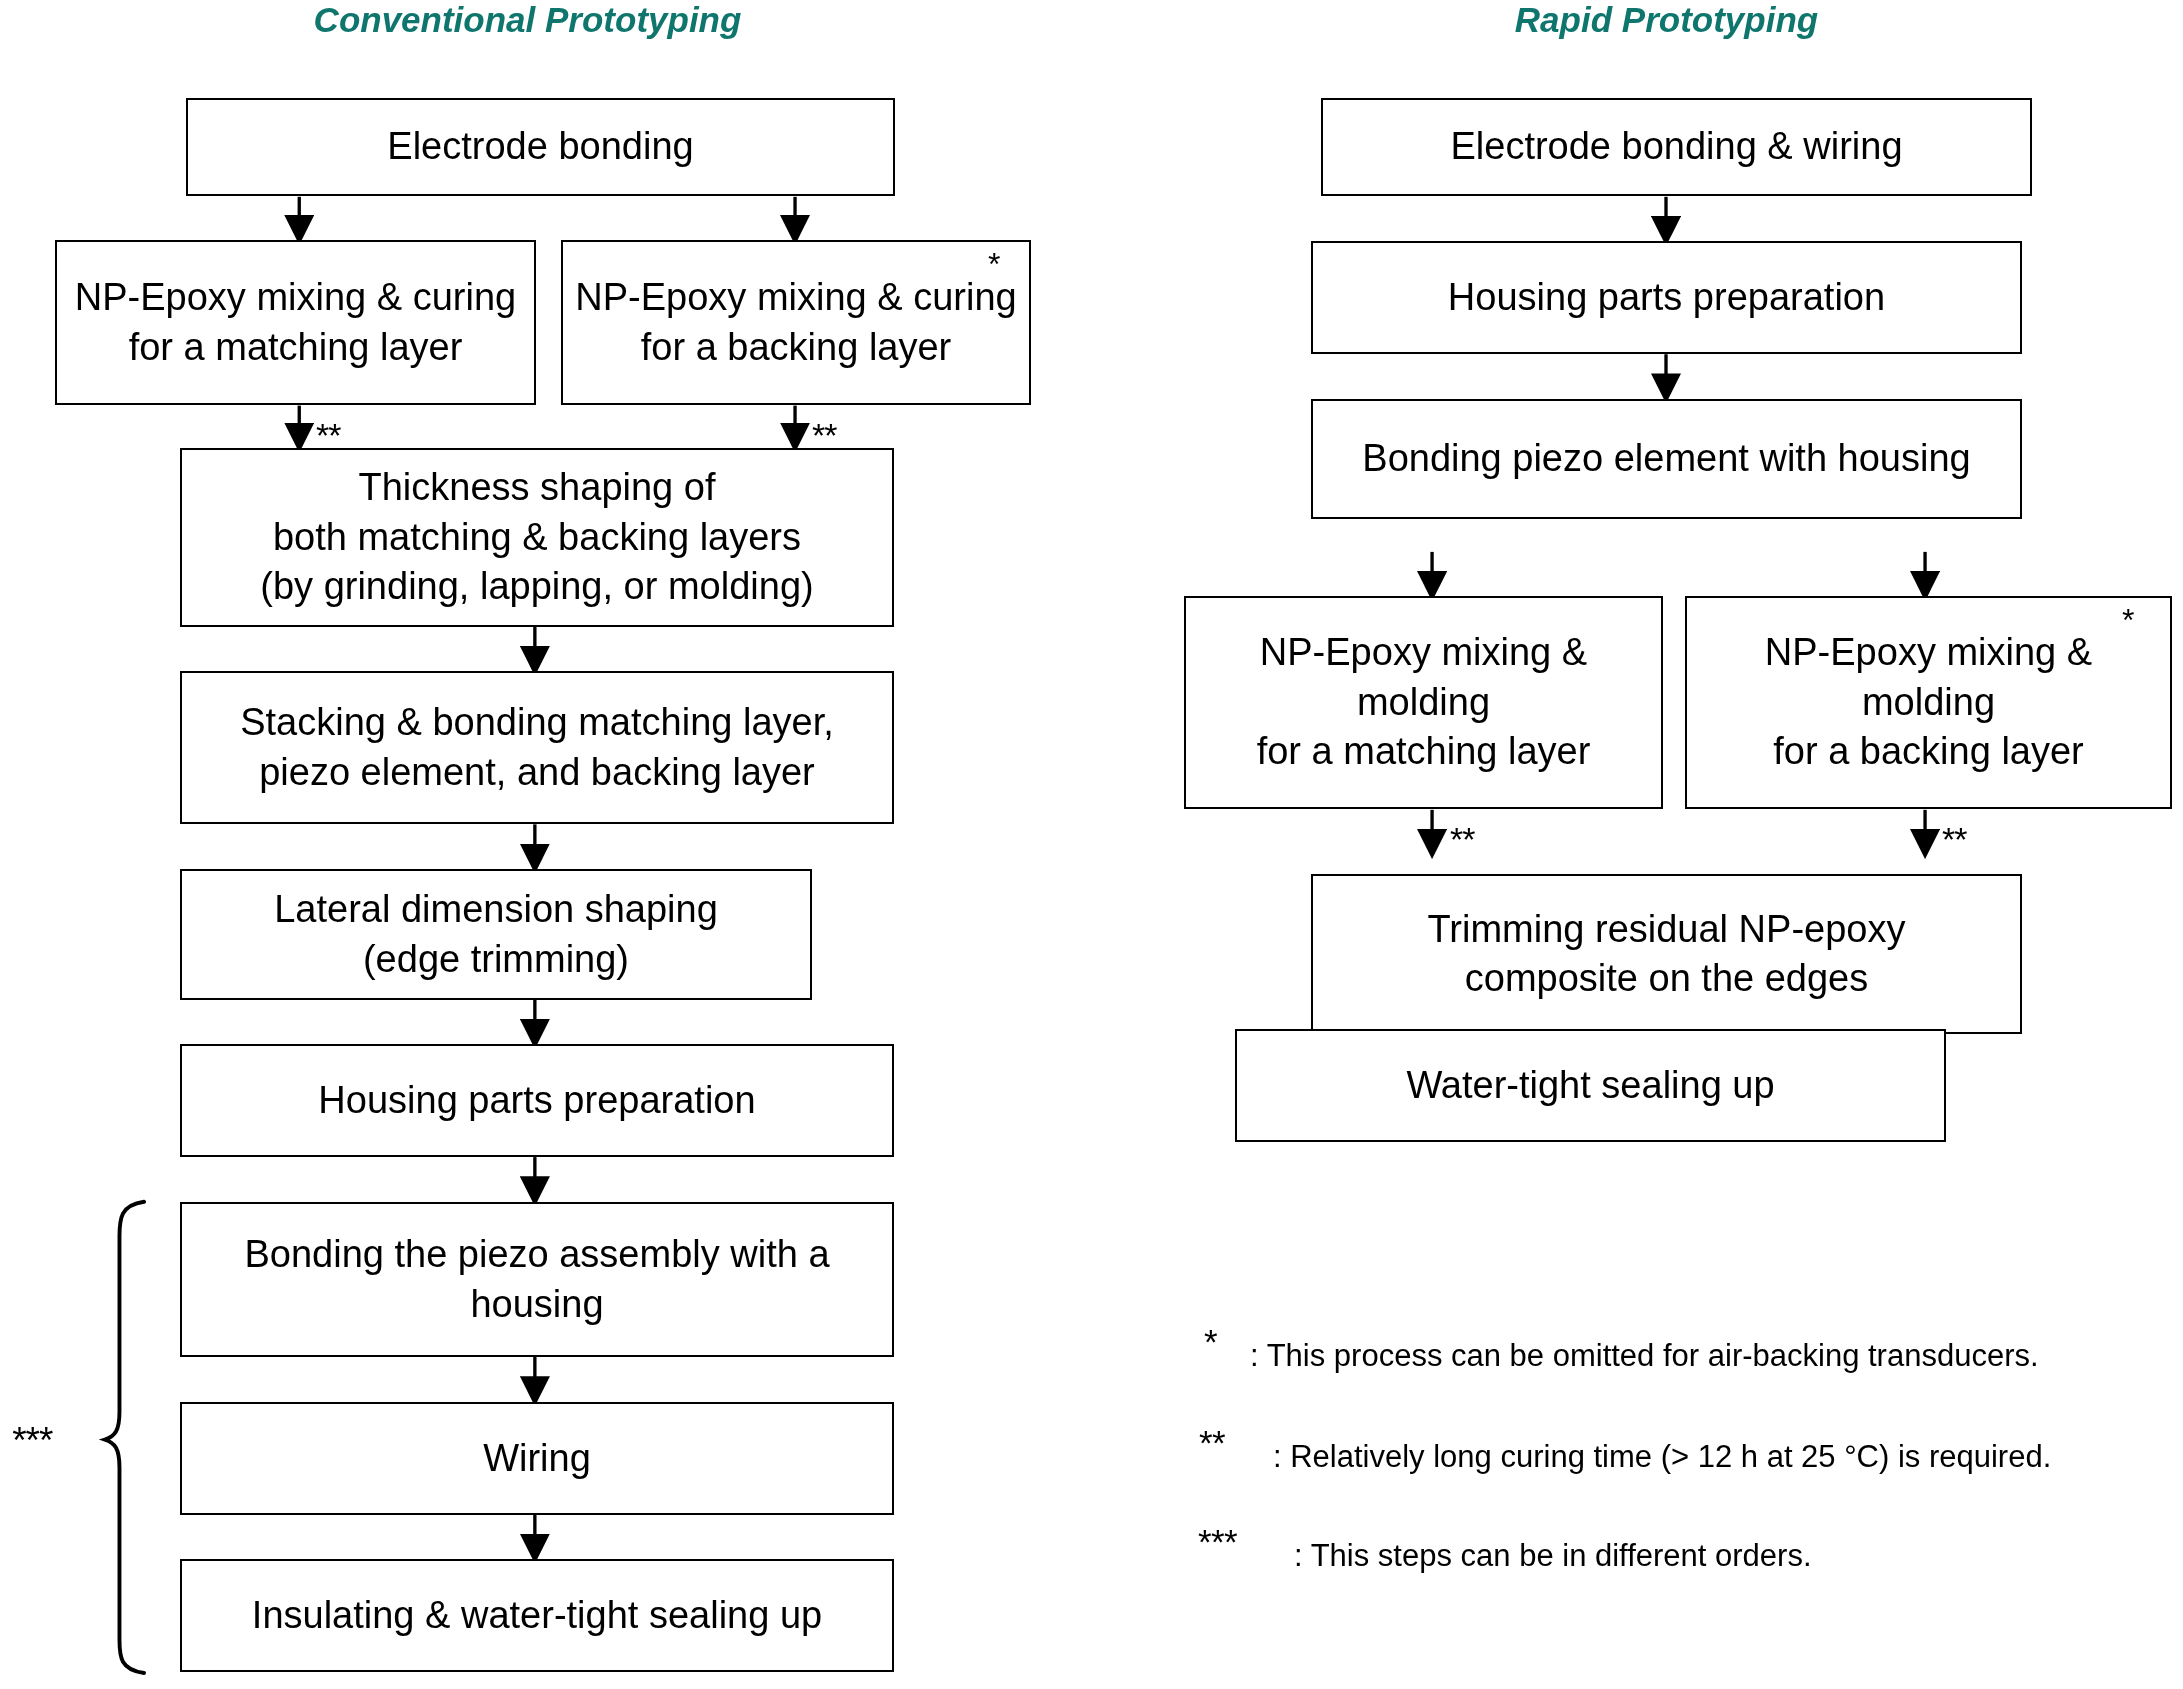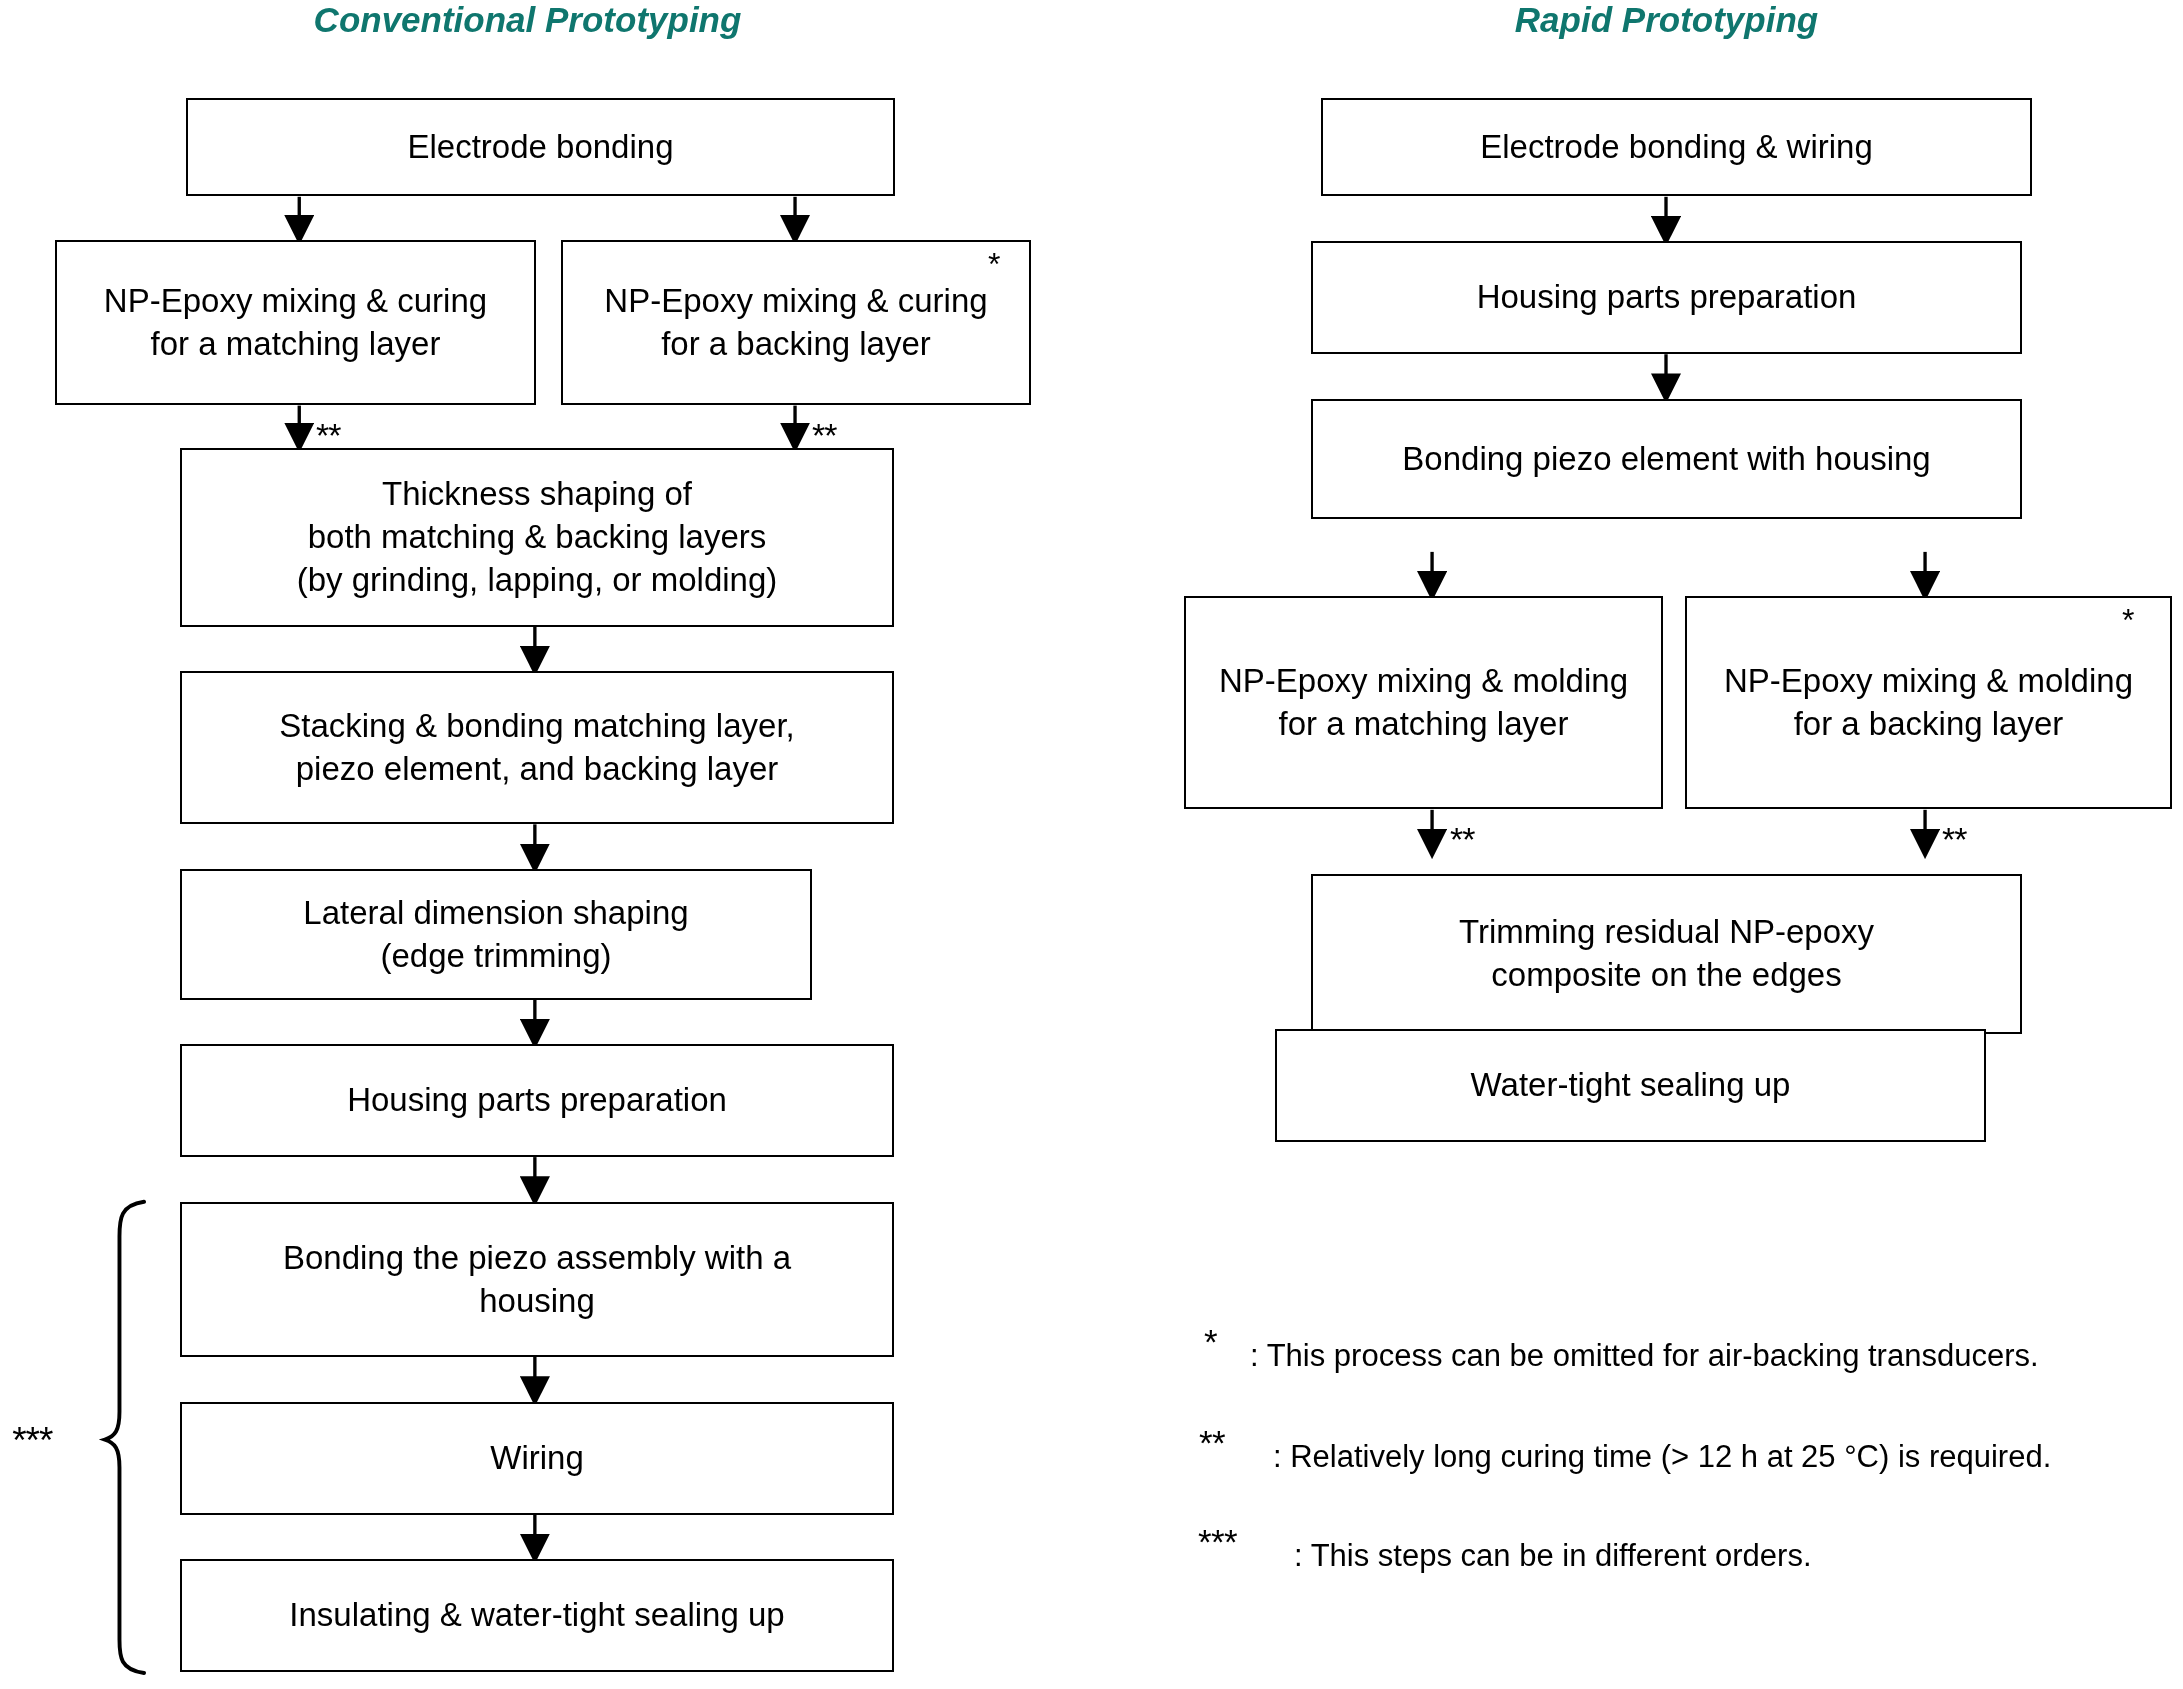--- a/index.html
+++ b/index.html
@@ -28,21 +28,21 @@
   }
   .node {
     position: absolute;
     box-sizing: border-box;
     border: 2.8px solid #000000;
     background: #ffffff;
     display: flex;
     align-items: center;
     justify-content: center;
     text-align: center;
-    font-size: 33px;
+    font-size: 38px;
     color: #000000;
     line-height: 1.30;
     padding: 2.2px 7.8px;
   }
   .node .label {
     display: block;
     width: 100%;
     white-space: pre-line;
   }
   .marker {
@@ -228,21 +228,21 @@
   <span class="marker in-box" style="left:2122px; top:604px;">*</span>
 
   <span class="marker" style="left:1450px; top:822px;">**</span>
   <span class="marker" style="left:1942px; top:822px;">**</span>
 
   <div class="node" style="left:1311px; top:874px; width:711px; height:160px;">
     <span class="label">Trimming residual NP-epoxy
 composite on the edges</span>
   </div>
 
-  <div class="node" style="left:1275px; top:1029px; width:711px; height:113px;">
+  <div class="node" style="left:1235px; top:1029px; width:711px; height:113px;">
     <span class="label">Water-tight sealing up</span>
   </div>
 
   <span class="note-star" style="left:1204px; top:1324px;">*</span>
   <span class="note" style="left:1250px; top:1340px;">: This process can be omitted for air-backing transducers.</span>
 
   <span class="note-star" style="left:1199px; top:1425px;">**</span>
   <span class="note" style="left:1273px; top:1441px;">: Relatively long curing time (&gt; 12 h at 25 °C) is required.</span>
 
   <span class="note-star" style="left:1198px; top:1524px;">***</span>

